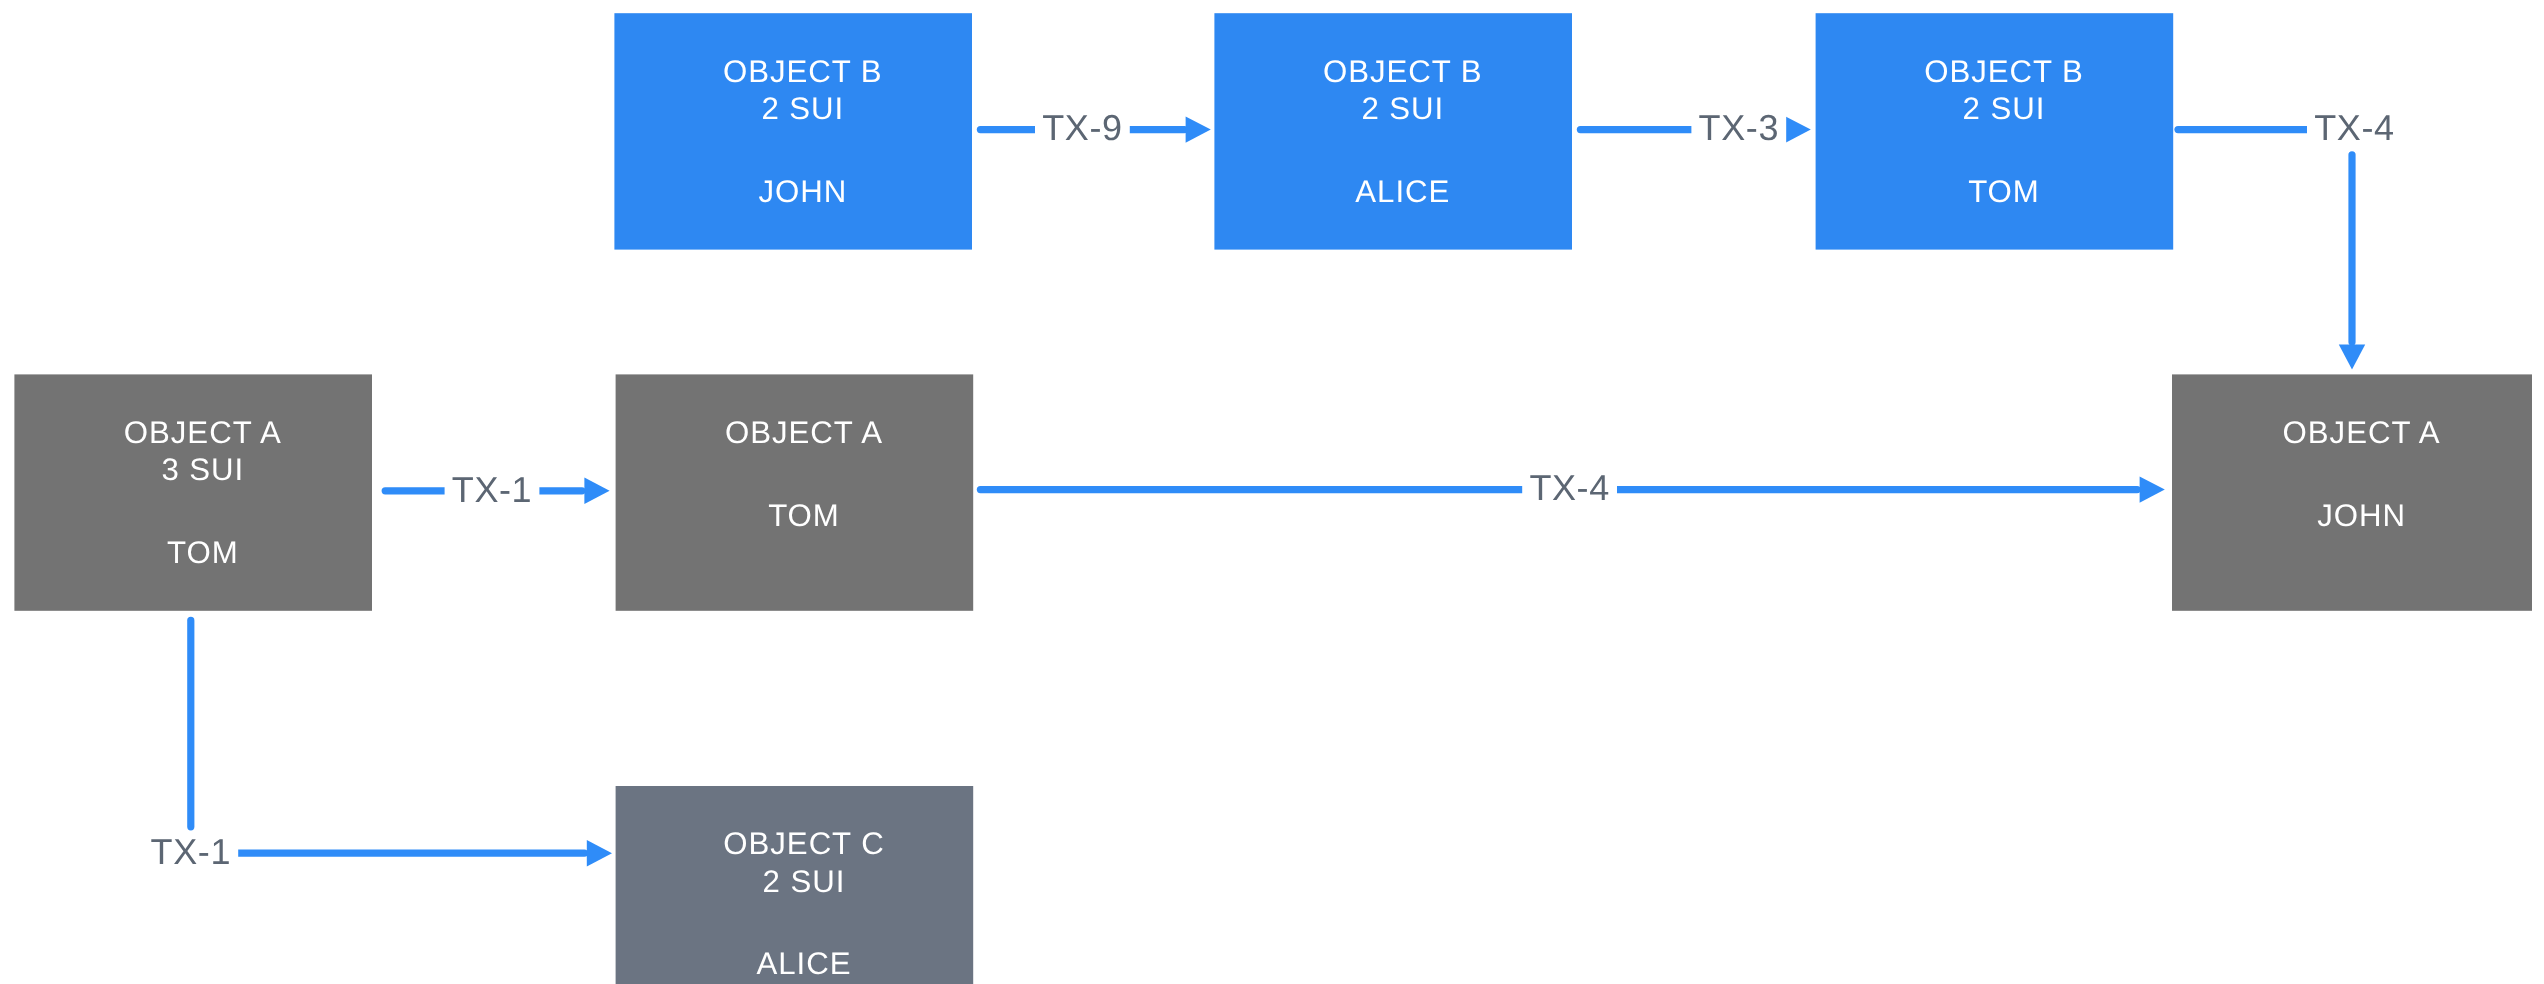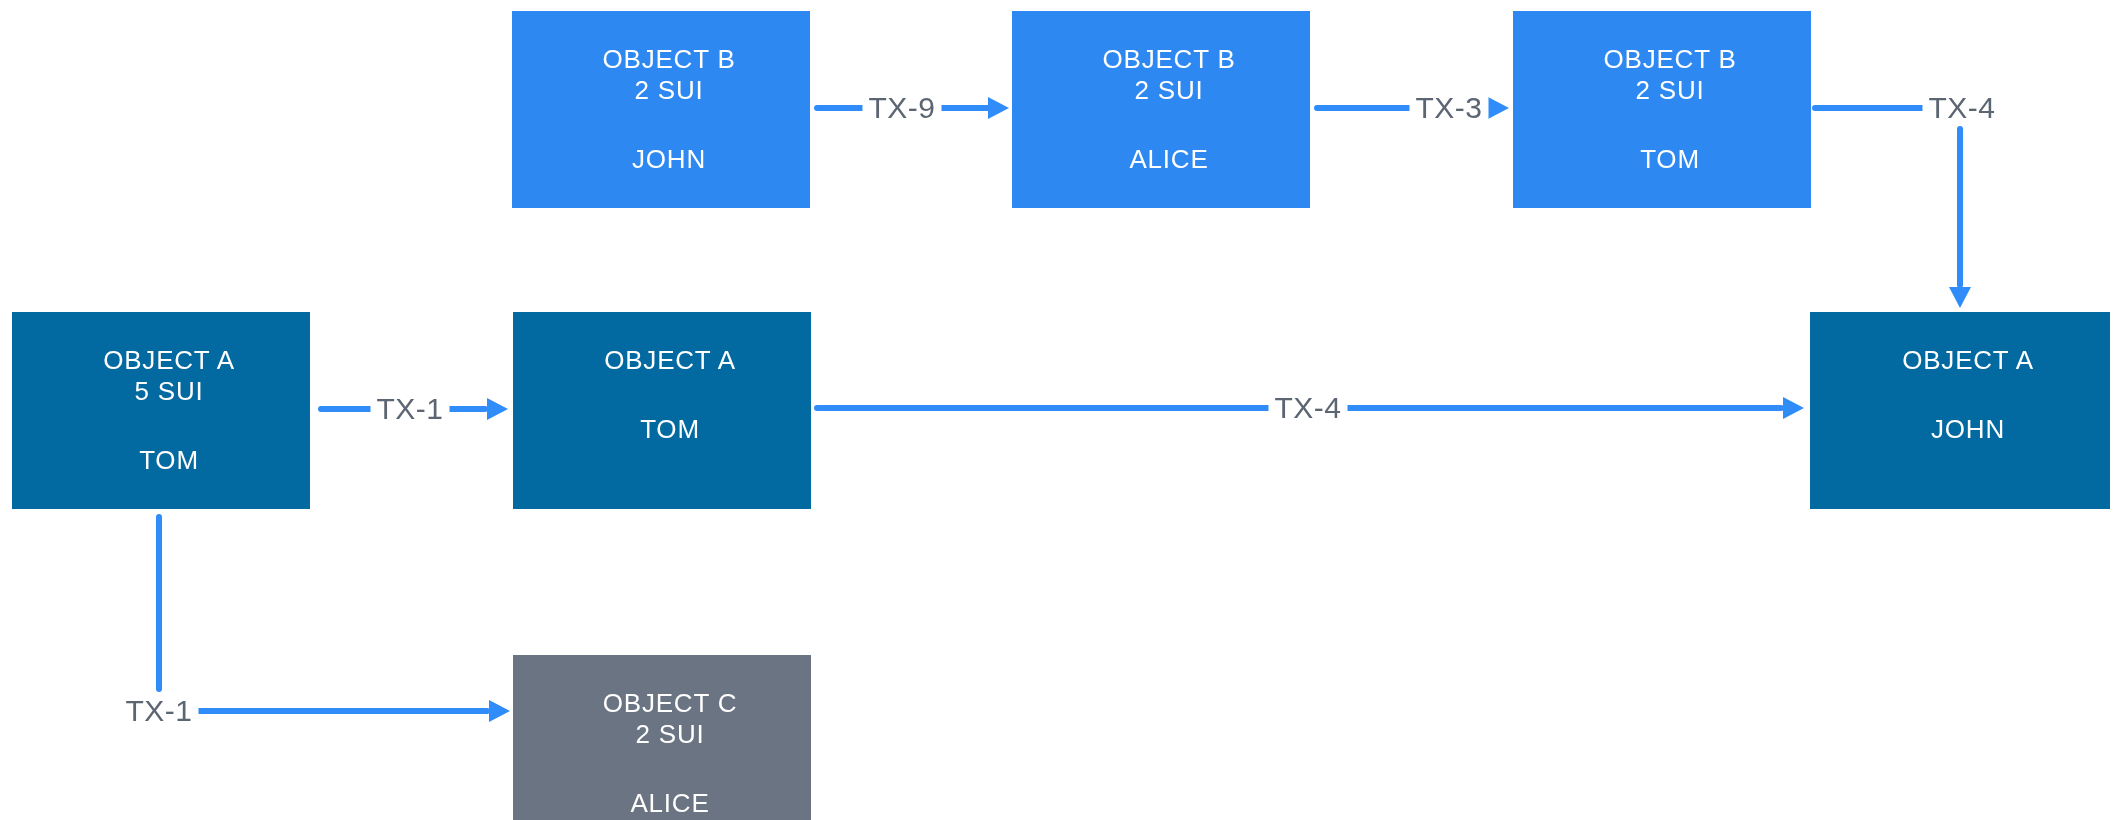--- a/index.html
+++ b/index.html
@@ -19,21 +19,21 @@
     box-sizing: border-box;
     color: #ffffff;
     text-align: center;
     font-size: 26px;
     letter-spacing: 0.8px;
     line-height: 31px;
     padding-top: 33px;
     padding-left: 16px;
   }
   .node.blue  { background: #2e88f2; }
-  .node.black { background: #0369a1; }
+  .node.black { background: #737373; }
   .node.gray  { background: #6b7482; margin-top: 44px; }
   .node-owner { margin-top: 38px; }
   
   .hline {
     position: absolute;
     height: 6px;
     background: #2f8cf8;
     border-radius: 3px;
     z-index: 1;
   }
@@ -90,21 +90,21 @@
   </div>
 
   <div class="node blue" style="left:1513px; top:11px;">
     <div>OBJECT B</div>
     <div>2 SUI</div>
     <div class="node-owner">TOM</div>
   </div>
 
   <div class="node black" style="left:12px; top:312px;">
     <div>OBJECT A</div>
-    <div>5 SUI</div>
+    <div>3 SUI</div>
     <div class="node-owner">TOM</div>
   </div>
 
   <div class="node black" style="left:513px; top:312px;">
     <div>OBJECT A</div>
     <div class="node-owner">TOM</div>
   </div>
 
   <div class="node black" style="left:1810px; top:312px; width:300px;">
     <div>OBJECT A</div>

